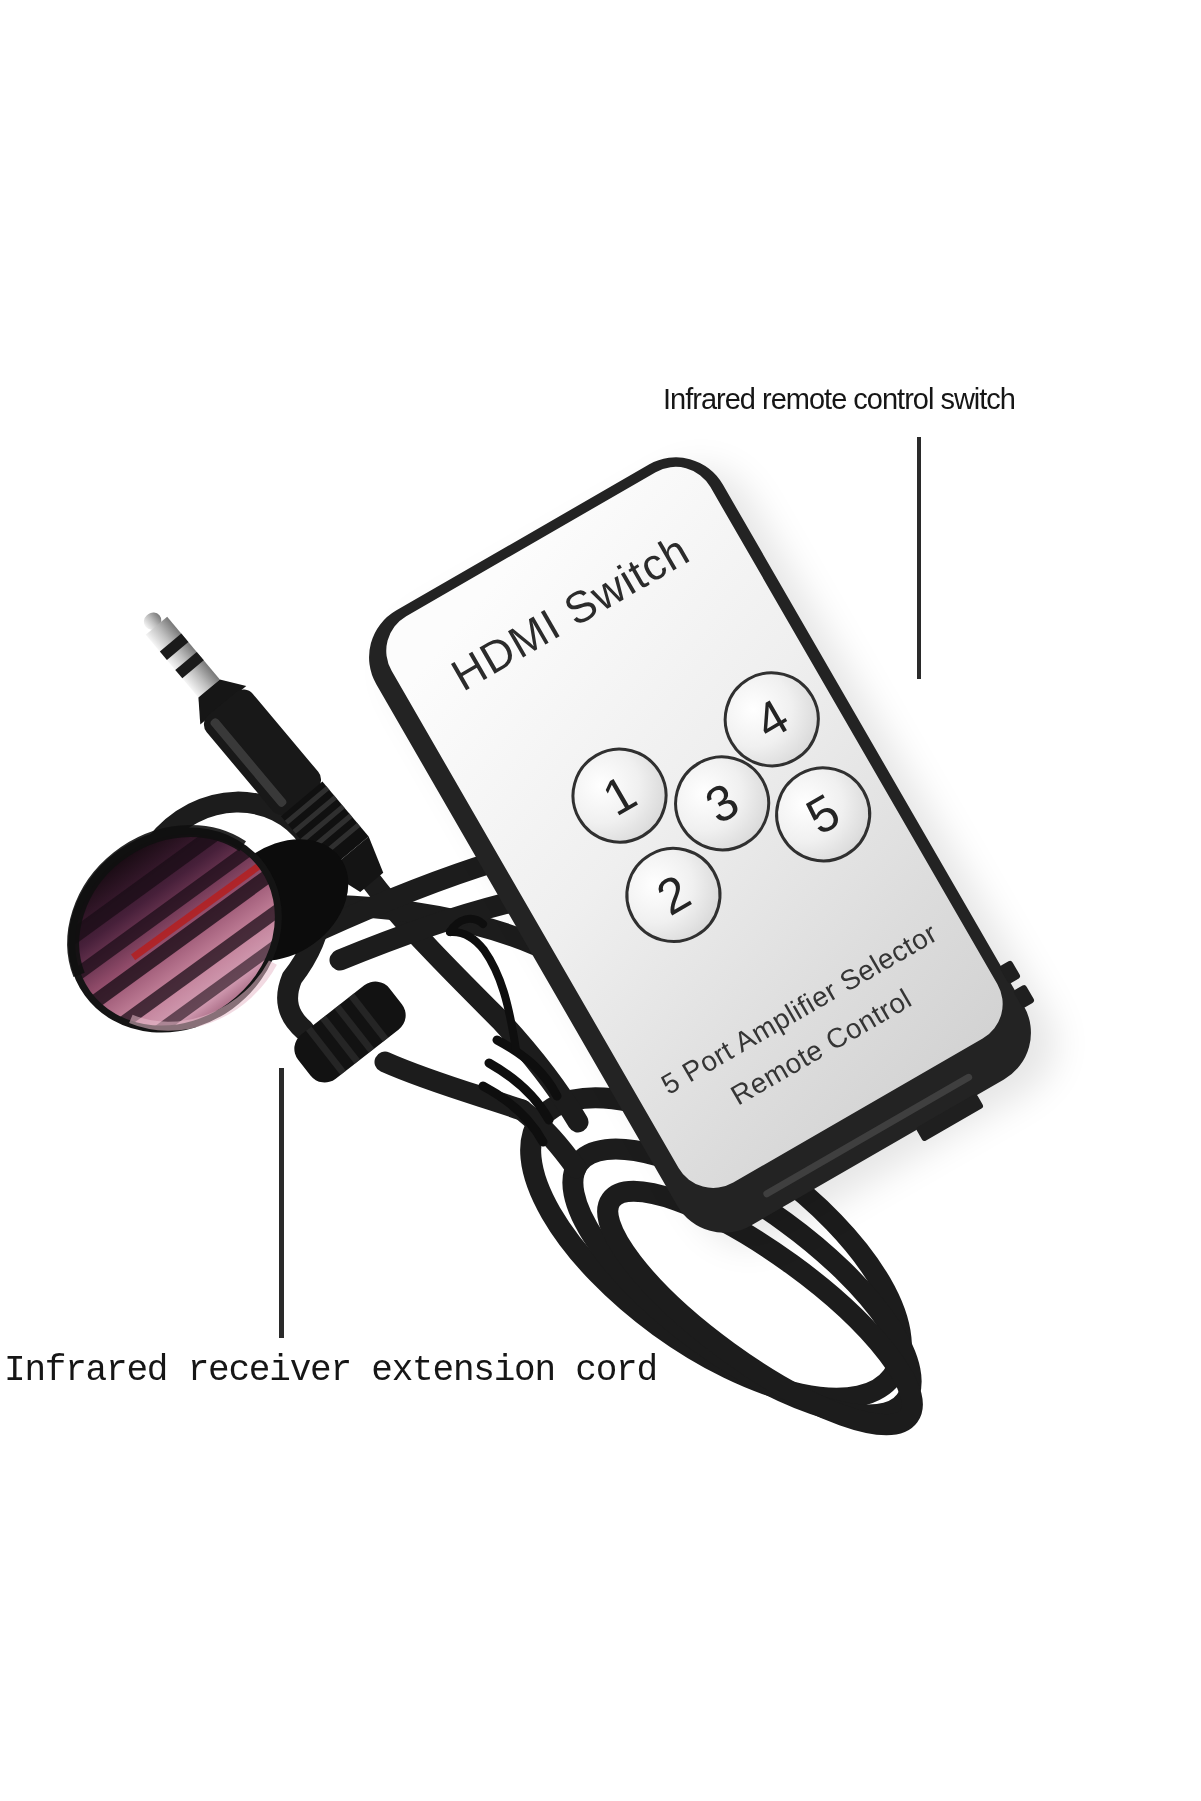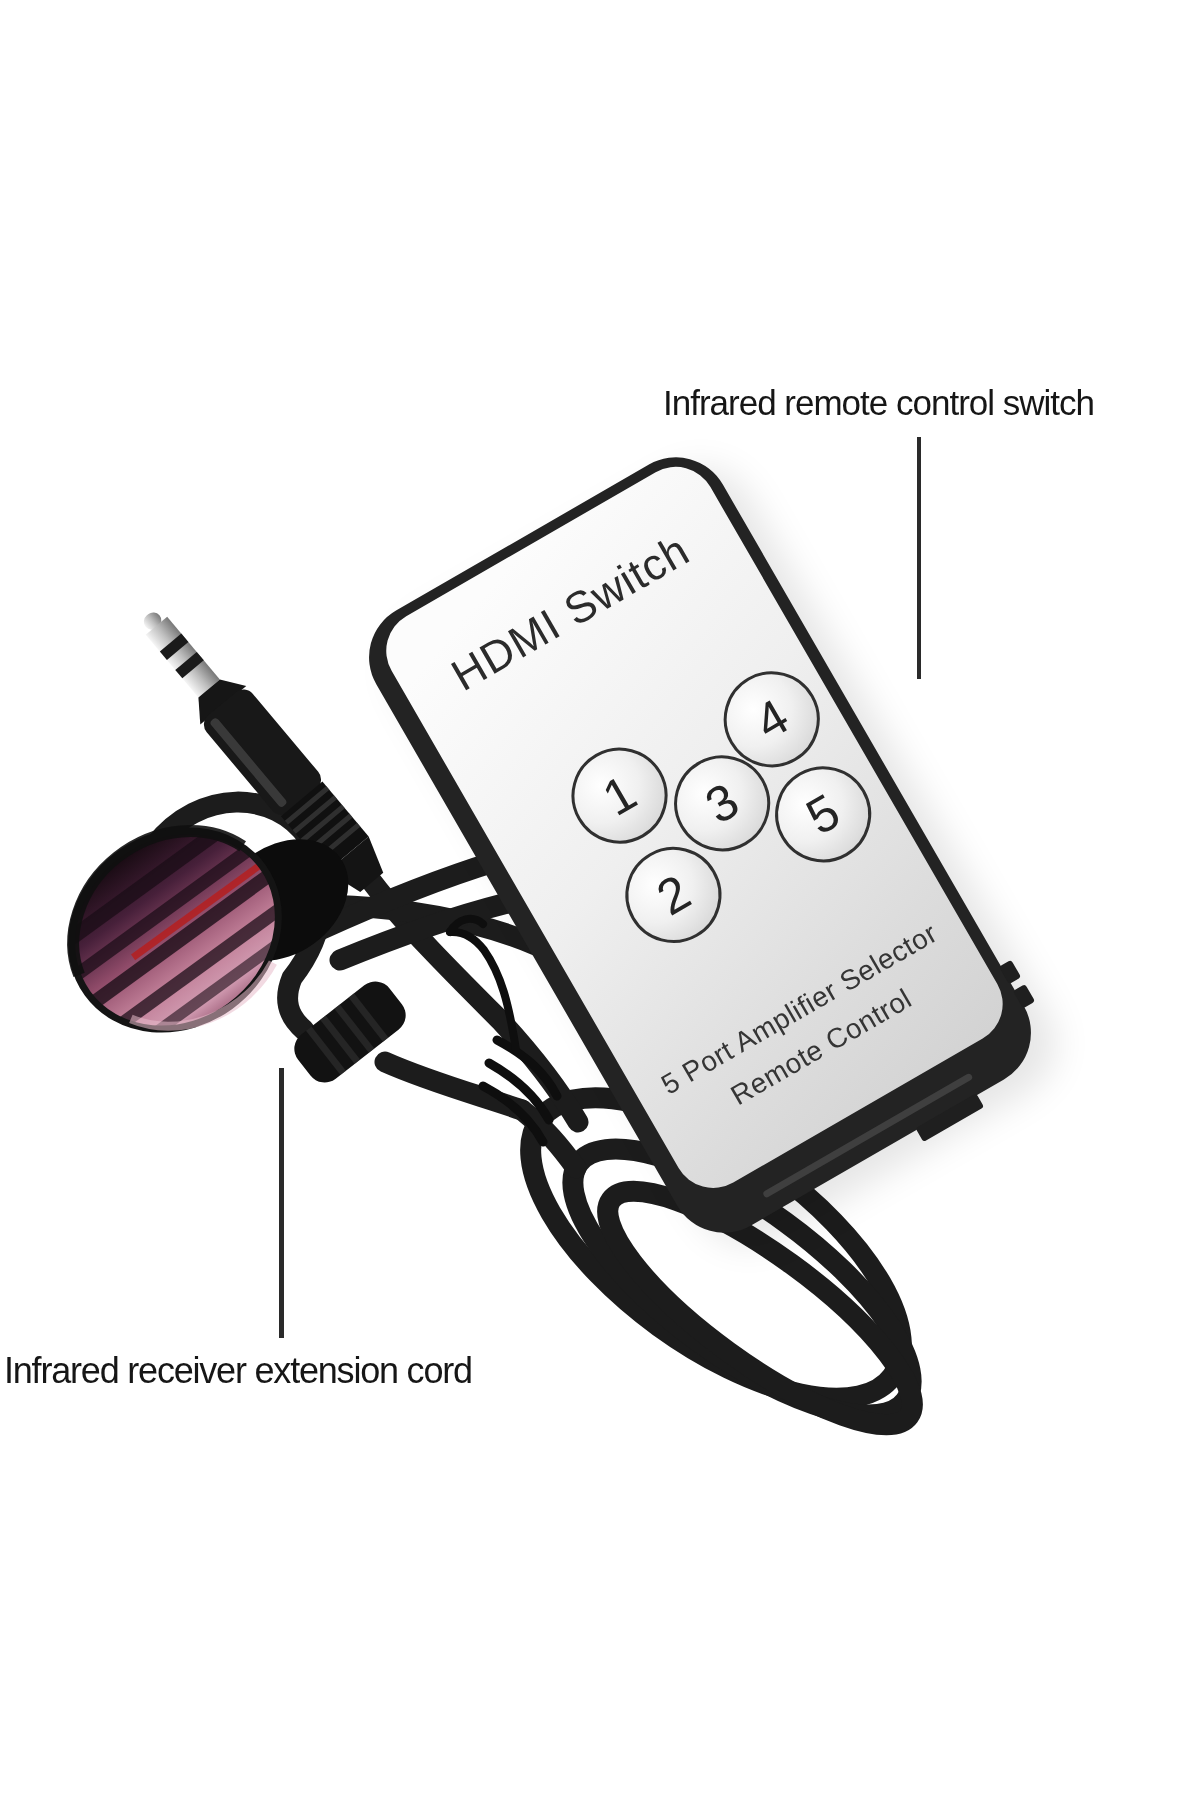--- a/index.html
+++ b/index.html
@@ -2,22 +2,22 @@
 <html><head>
 <meta charset="utf-8">
 <style>
   html,body{margin:0;padding:0;background:#fff;}
   .stage{
     position:relative;width:1201px;height:1801px;background:#ffffff;
     overflow:hidden;font-family:"Liberation Sans",sans-serif;
   }
   
   .label{position:absolute;color:#161616;white-space:nowrap;z-index:3;}
-  .label.top{left:663px;top:383px;font-size:35px;letter-spacing:-1px;}
-  .label.bottom{left:4px;top:1350px;font-size:36px;letter-spacing:-1.2px;}
+  .label.top{left:663px;top:383px;font-size:29px;letter-spacing:-1px;}
+  .label.bottom{left:4px;top:1350px;font-size:36px;letter-spacing:-1.2px;font-family:Liberation Mono, monospace;}
   .leader{position:absolute;background:#2a2a2a;z-index:3;}
   .leader.top{left:917px;top:437px;width:4px;height:242px;}
   .leader.bottom{left:279px;top:1068px;width:5px;height:270px;}
   
   .scene{position:absolute;left:0;top:0;z-index:1;}
   
   .remote{
     position:absolute;left:500px;top:490px;width:400px;height:710px;
     background:#232323;border-radius:54px;
     transform:rotate(-30deg);

